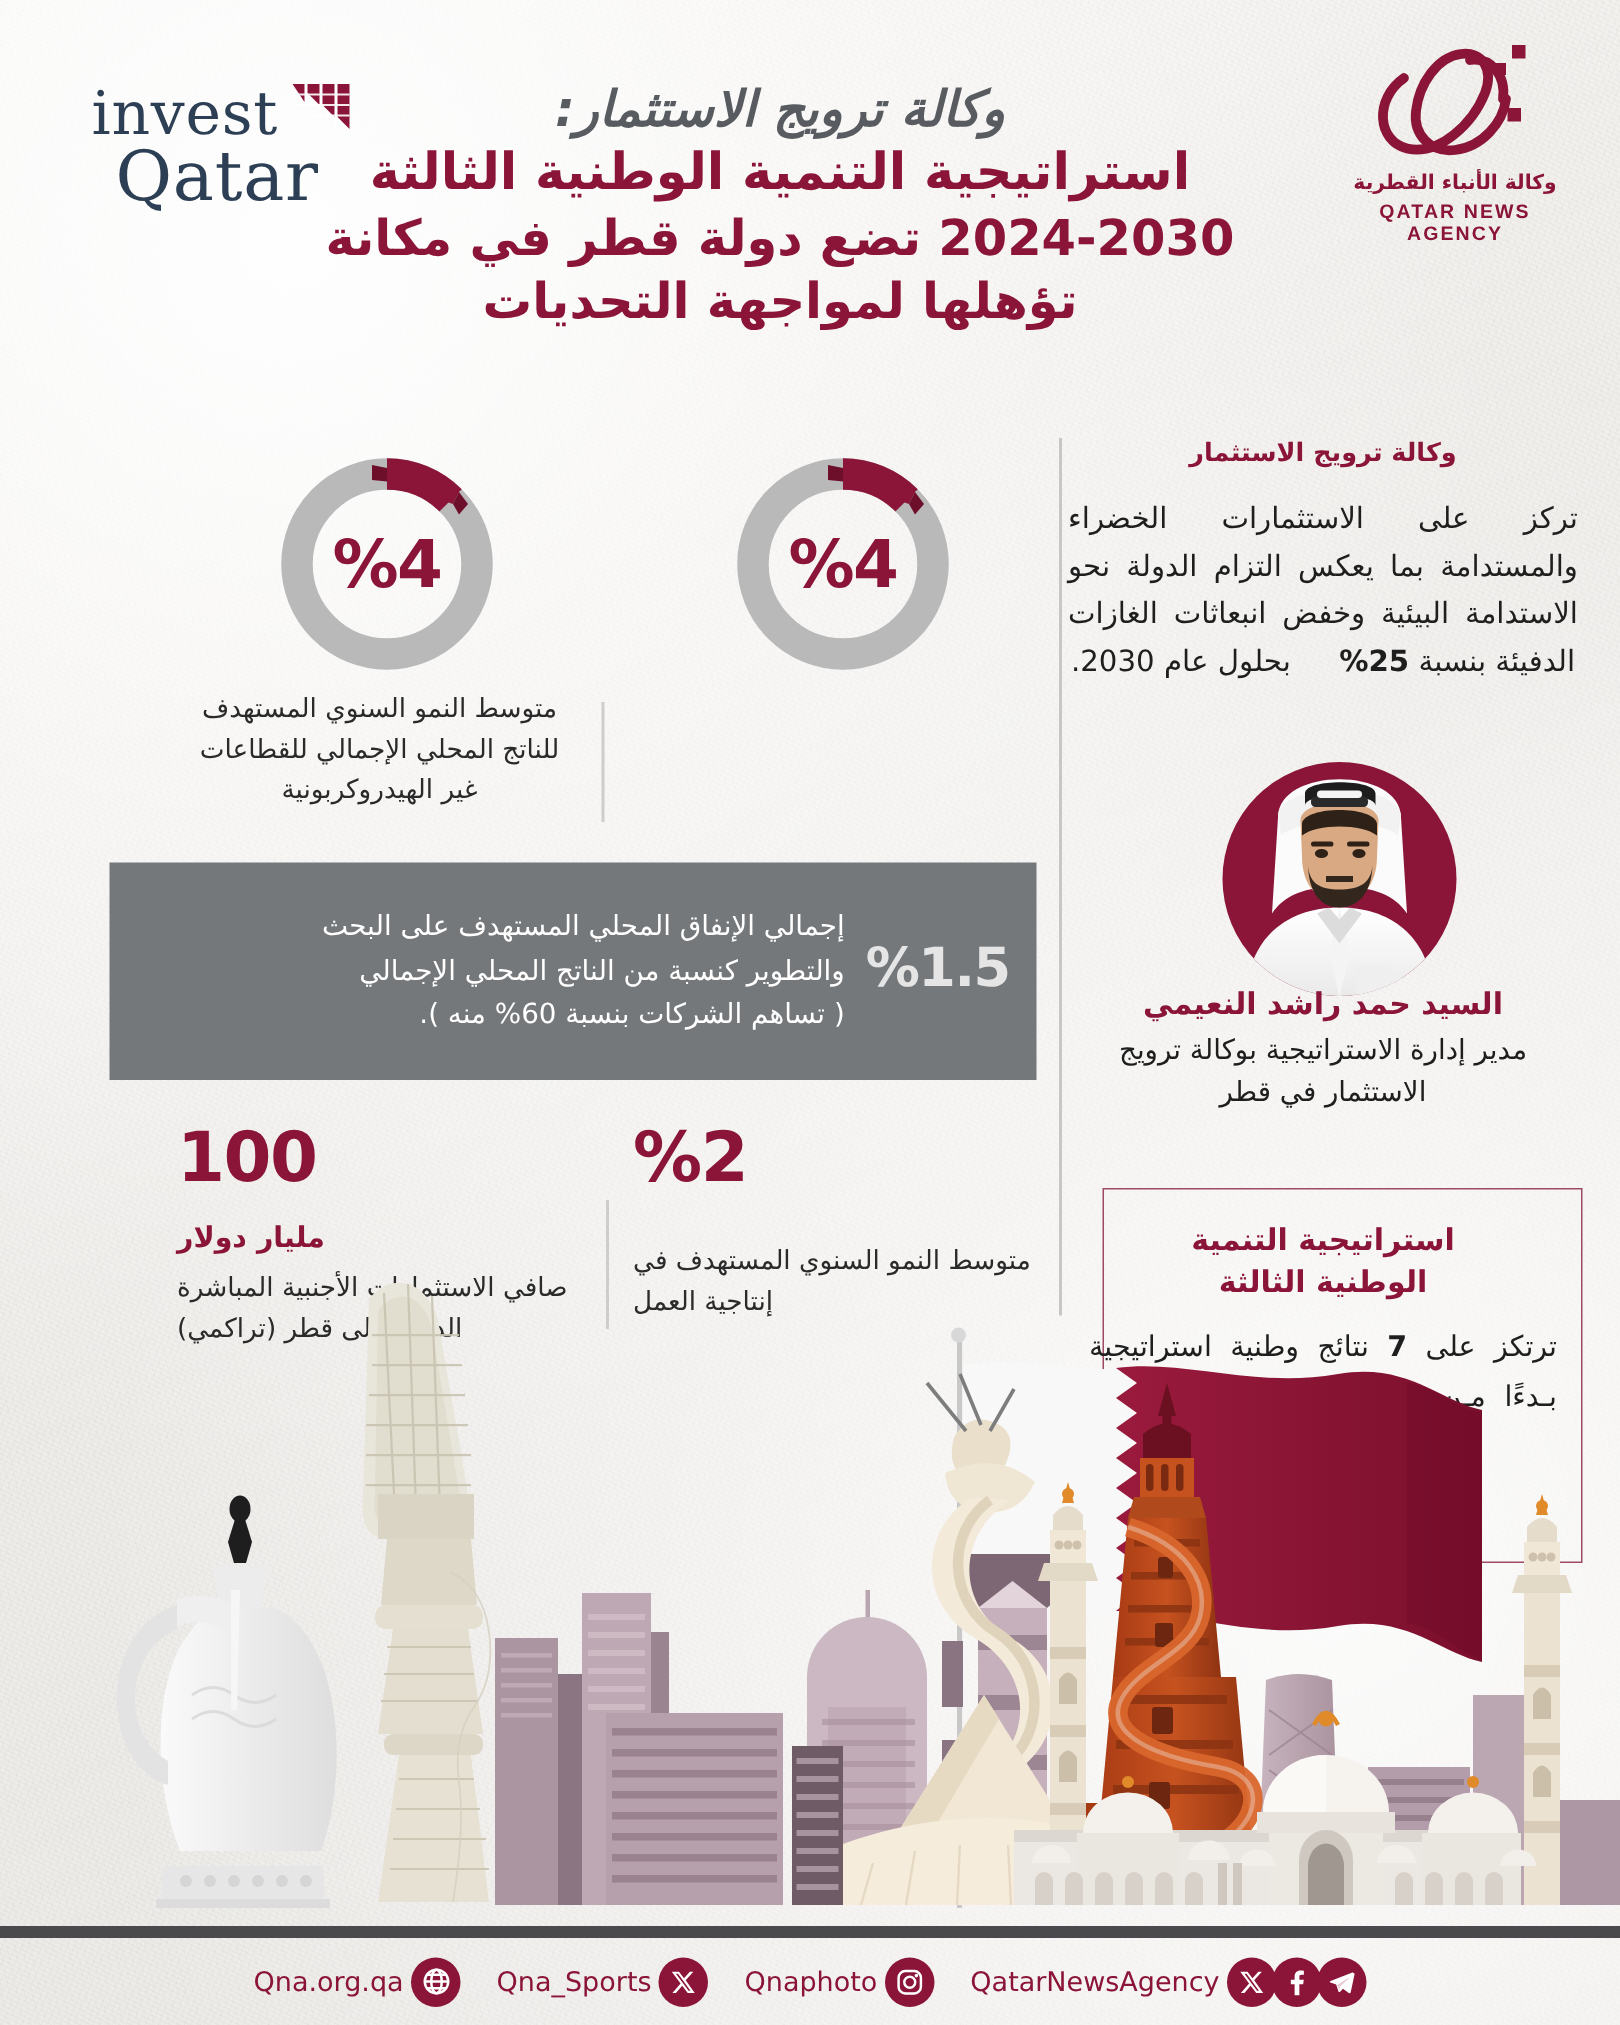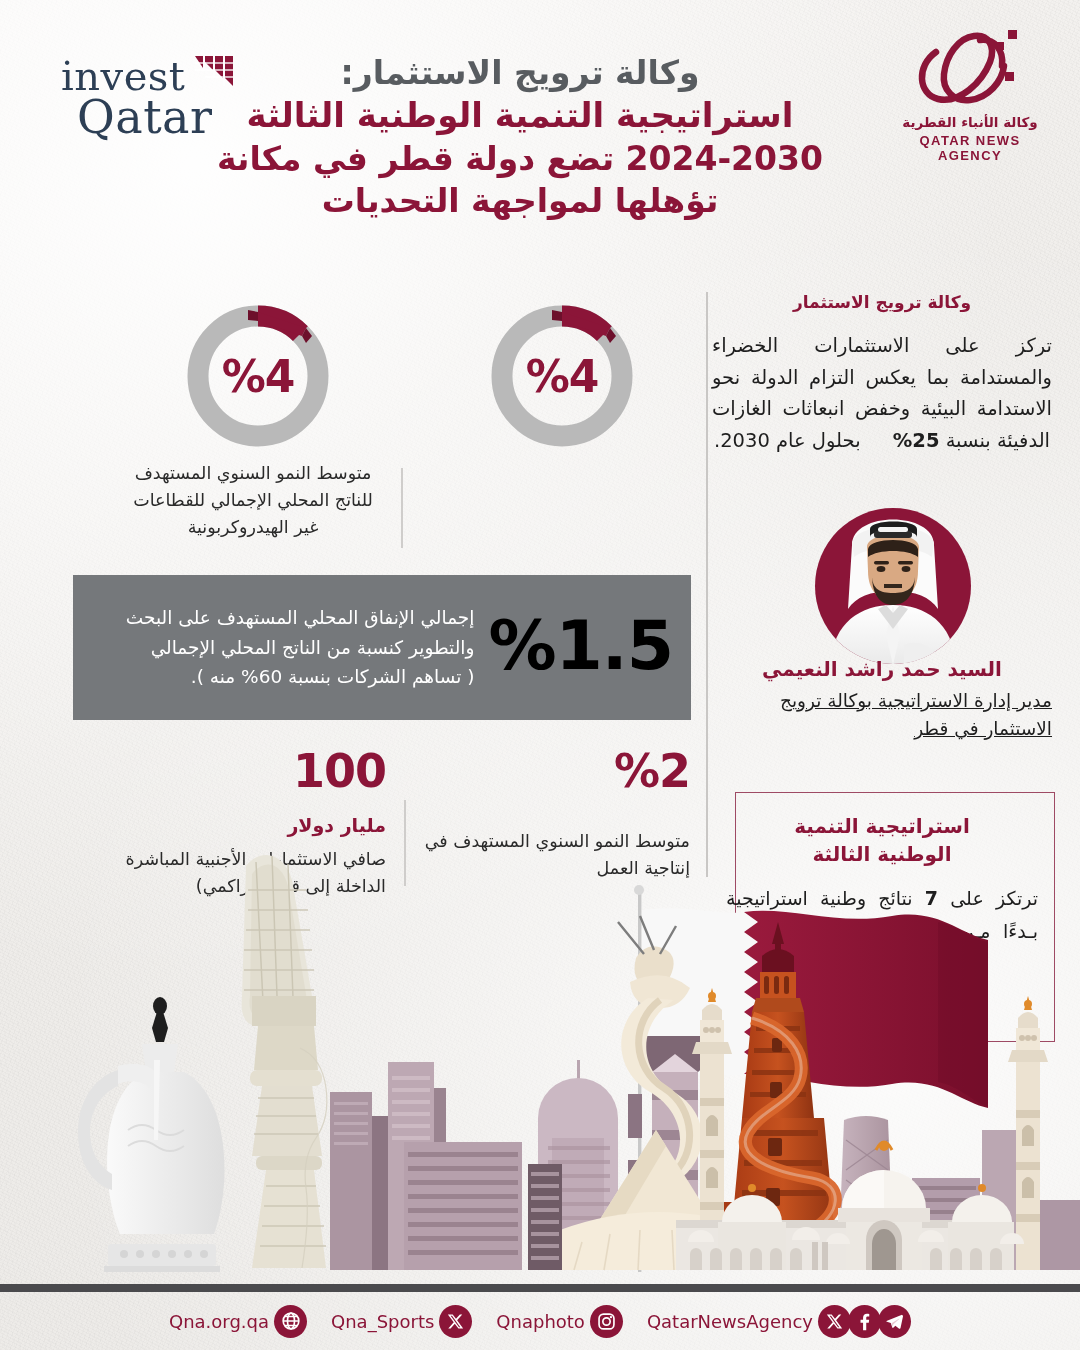--- a/index.html
+++ b/index.html
@@ -35,21 +35,21 @@
 
   .qna-logo{position:absolute;right:30px;top:26px;width:160px;height:140px;text-align:center;}
   .qna-ar{font-size:13.5px;color:#8B1538;font-weight:700;letter-spacing:.5px;margin-top:2px;}
   .qna-en{font-size:13px;color:#8B1538;font-weight:700;letter-spacing:1.4px;margin-top:3px;
           font-family:"Liberation Sans",sans-serif;}
 
   .title{
     position:absolute;left:180px;top:52px;width:680px;text-align:center;
     line-height:1.28;font-weight:700;
   }
-  .title .l1{font-size:33px;color:#585c60;letter-spacing:-.2px;}
+  .title .l1{font-size:33px;color:#585c60;letter-spacing:-.2px;font-style:italic;}
   .title .l2,.title .l3,.title .l4{font-size:33px;color:#8B1538;}
   .title .l2{font-size:34px;}
 
   
   .vline-main{position:absolute;left:706px;top:292px;width:1.6px;height:585px;background:#c9c7c5;}
   .vline-a{position:absolute;left:401px;top:468px;width:1.6px;height:80px;background:#cfcdcb;}
   .vline-b{position:absolute;left:404px;top:800px;width:1.6px;height:86px;background:#cfcdcb;}
 
   
   .donut{position:absolute;width:152px;height:152px;}
@@ -73,26 +73,26 @@
     position:absolute;left:73px;top:575px;width:618px;height:145px;
     background:#75787b;
     display:flex;align-items:center;justify-content:flex-start;
     padding:0 18px;box-sizing:border-box;gap:14px;
   }
   .graybox .gtxt{
     flex:1;color:#ffffff;font-size:18.5px;line-height:1.62;text-align:right;font-weight:400;
   }
   .graybox-sub{display:block;}
   .graybox .gnum{
-    color:#000000;font-size:68px;font-weight:700;white-space:nowrap;letter-spacing:-1px;
+    color:#e5e5e5;font-size:36px;font-weight:700;white-space:nowrap;letter-spacing:-1px;
     padding-bottom:4px;
   }
 
   
-  .stat{position:absolute;width:268px;text-align:right;}
+  .stat{position:absolute;width:268px;text-align:left;}
   #stat-1{left:118px;top:748px;}
   #stat-2{left:422px;top:748px;}
   .stat .big{font-size:46px;font-weight:700;color:#8B1538;line-height:1;letter-spacing:-1px;}
   .stat .unit{font-size:19px;font-weight:700;color:#8B1538;margin-top:20px;}
   .stat .desc{font-size:17.5px;line-height:1.55;color:#2a2a2a;margin-top:10px;}
   #stat-2 .desc{margin-top:34px;}
 
   
   .rc-head{
     position:absolute;right:28px;top:292px;width:340px;text-align:center;
@@ -106,22 +106,22 @@
   .rc-body b{font-weight:700;margin-left:26px;}
 
   .portrait{
     position:absolute;left:812px;top:505px;width:162px;height:162px;
   }
   .person-name{
     position:absolute;right:28px;top:657px;width:340px;text-align:center;
     font-size:20px;font-weight:700;color:#8B1538;
   }
   .person-role{
-    position:absolute;right:28px;top:687px;width:340px;
-    font-size:18.5px;line-height:1.5;color:#1e1e1e;text-decoration:underline;
+    position:absolute;right:28px;top:687px;width:340px;text-align:center;
+    font-size:18.5px;line-height:1.5;color:#1e1e1e;
   }
 
   .nds-card{
     position:absolute;left:735px;top:792px;width:320px;height:250px;
     border:1.8px solid #9e4a64;box-sizing:border-box;
   }
   .nds-title{
     position:absolute;right:28px;top:812px;width:340px;text-align:center;
     font-size:20px;line-height:1.42;font-weight:700;color:#8B1538;
   }

